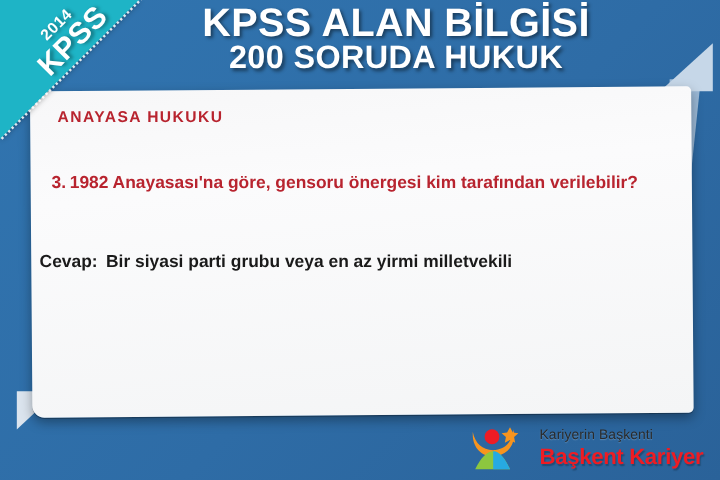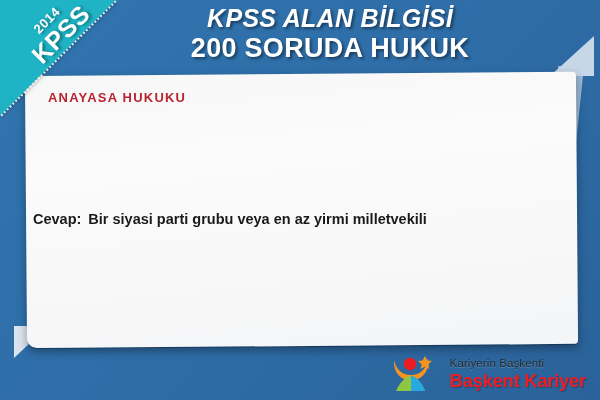--- a/index.html
+++ b/index.html
@@ -32,21 +32,21 @@
     text-align: center;
     z-index: 6;
   }
   .title-line {
     color: #ffffff;
     font-weight: bold;
     letter-spacing: 0.3px;
     text-shadow: 2px 2px 3px rgba(0,0,0,0.45);
     white-space: nowrap;
   }
-  .title-line-1 { font-size: 25px; line-height: 29px; font-style: italic; }
+  .title-line-1 { font-size: 33px; line-height: 29px; }
   .title-line-2 { font-size: 27px; line-height: 31px; }
 
   
   .ribbon {
     position: absolute;
     left: 0;
     top: 0;
     width: 116px;
     height: 116px;
     z-index: 9;
@@ -228,20 +228,23 @@
 
   <div class="title-block">
     <div class="title-line title-line-1">KPSS ALAN BİLGİSİ</div>
     <div class="title-line title-line-2">200 SORUDA HUKUK</div>
   </div>
 
   <div class="card">
     <div class="card-inner">
       <div class="section-label">ANAYASA HUKUKU</div>
 
+      <div class="question">
+        <span class="q-num">3.</span><span>1982 Anayasası'na göre, gensoru önergesi kim tarafından verilebilir?</span>
+      </div>
 
       <div class="answer">
         <span class="answer-label">Cevap:</span><span>Bir siyasi parti grubu veya en az yirmi milletvekili</span>
       </div>
     </div>
   </div>
 
   <div class="fold-bl"></div>
 
   <div class="ribbon">

